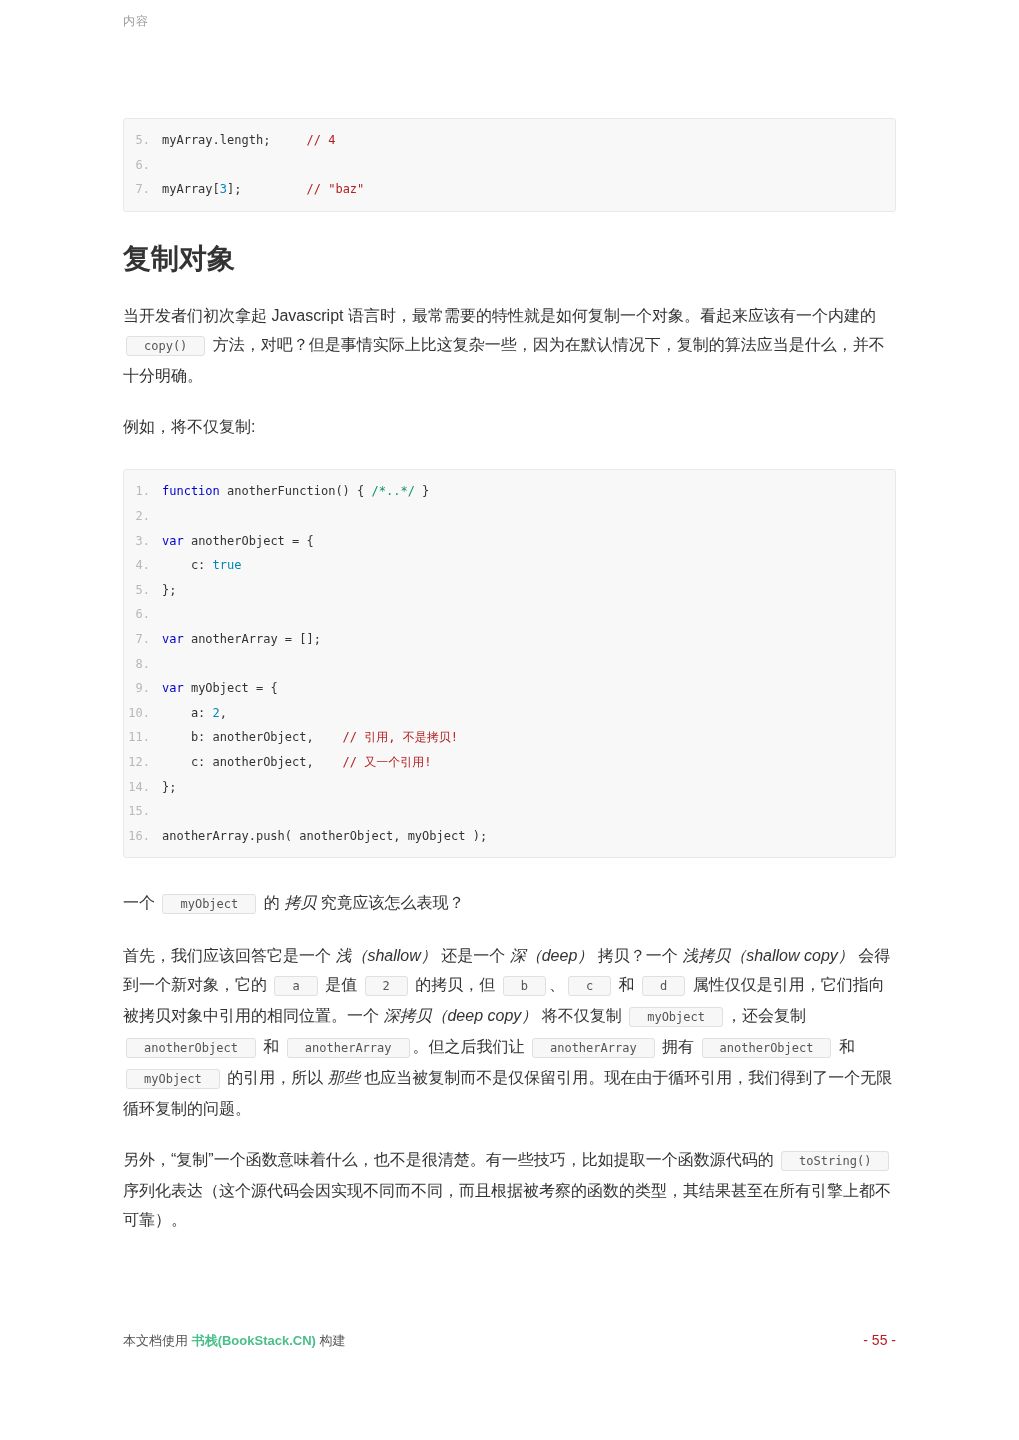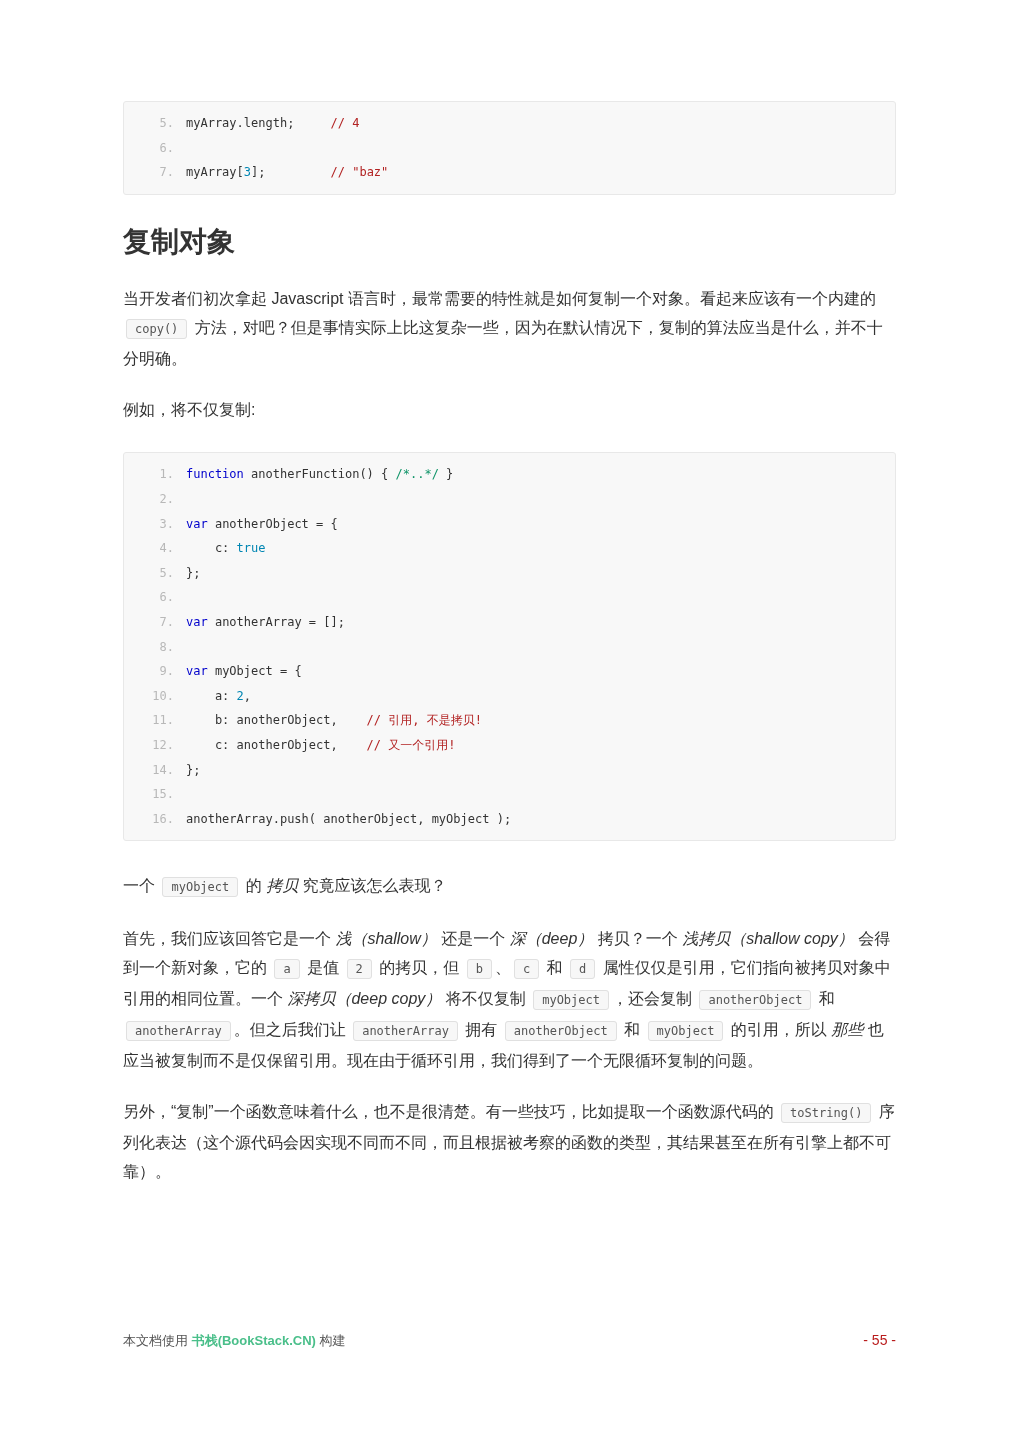--- a/index.html
+++ b/index.html
@@ -12,21 +12,21 @@
   }
   .page { position: relative; width: 1019px; height: 1440px; overflow: hidden; background: #fff; }
   .content { padding: 13px 123px 0 123px; }
 
   .page-header { font-size: 12px; color: #999999; letter-spacing: 1px; }
 
   .code-block {
     background: #f8f8f8;
     border: 1px solid #e8e8e8;
     border-radius: 3px;
-    padding: 9px 15px 9px 24px;
+    padding: 9px 15px 9px 0;
     font-family: "DejaVu Sans Mono", "Liberation Mono", monospace;
     font-size: 12px;
     line-height: 24.6px;
     overflow: hidden;
   }
   .code-block.first { margin-top: 88px; }
   .code-block.main  { margin-top: 28px; }
   .code-line { white-space: pre; }
   .line-num {
     display: inline-block; width: 26px; text-align: right;
@@ -47,41 +47,42 @@
   p.para { font-size: 16px; line-height: 29px; margin: 22px 0 0 0; color: #333333; }
   p.para-intro { margin-top: 26px; }
   p.para-question { margin-top: 30px; }
 
   .inline-code {
     font-family: "DejaVu Sans Mono", "Liberation Mono", monospace;
     font-size: 12px;
     background: #f7f7f7;
     border: 1px solid #e0e0e0;
     border-radius: 3px;
-    padding: 2px 8px;
+    padding: 2px 17px;
     margin: 0 3px;
     color: #555555;
     white-space: nowrap;
   }
   em { font-style: italic; }
 
   .page-footer {
     position: absolute; left: 123px; right: 123px; top: 1332px;
     display: flex; justify-content: space-between; 
     font-size: 13px; color: #555555;
   }
   .brand-link { color: var(--accent, #4abf8a); font-weight: 700; text-decoration: none; }
   .page-number { color: #b91c1c; font-size: 14px; margin-left: 10px; }
 </style>
 </head>
 <body>
 
 <div class="page">
   <div class="content">
 
+    <div class="page-header">内容</div>
 
     <div class="code-block first">
         <div class="code-line"><span class="line-num">5.</span><span class="line-code"><span class="tok-p">myArray.length;</span><span class="tok-c">     // 4</span></span></div>
         <div class="code-line"><span class="line-num">6.</span><span class="line-code"></span></div>
         <div class="code-line"><span class="line-num">7.</span><span class="line-code"><span class="tok-p">myArray[</span><span class="tok-n">3</span><span class="tok-p">];</span><span class="tok-c">         // "baz"</span></span></div>
       </div>
 
     <h1 class="section-heading">复制对象</h1>
 
     <p class="para para-intro"><span>当开发者们初次拿起 Javascript 语言时，最常需要的特性就是如何复制一个对象。看起来应该有一个内建的 </span><code class="inline-code">copy()</code><span> 方法，对吧？但是事情实际上比这复杂一些，因为在默认情况下，复制的算法应当是什么，并不十分明确。</span></p>

